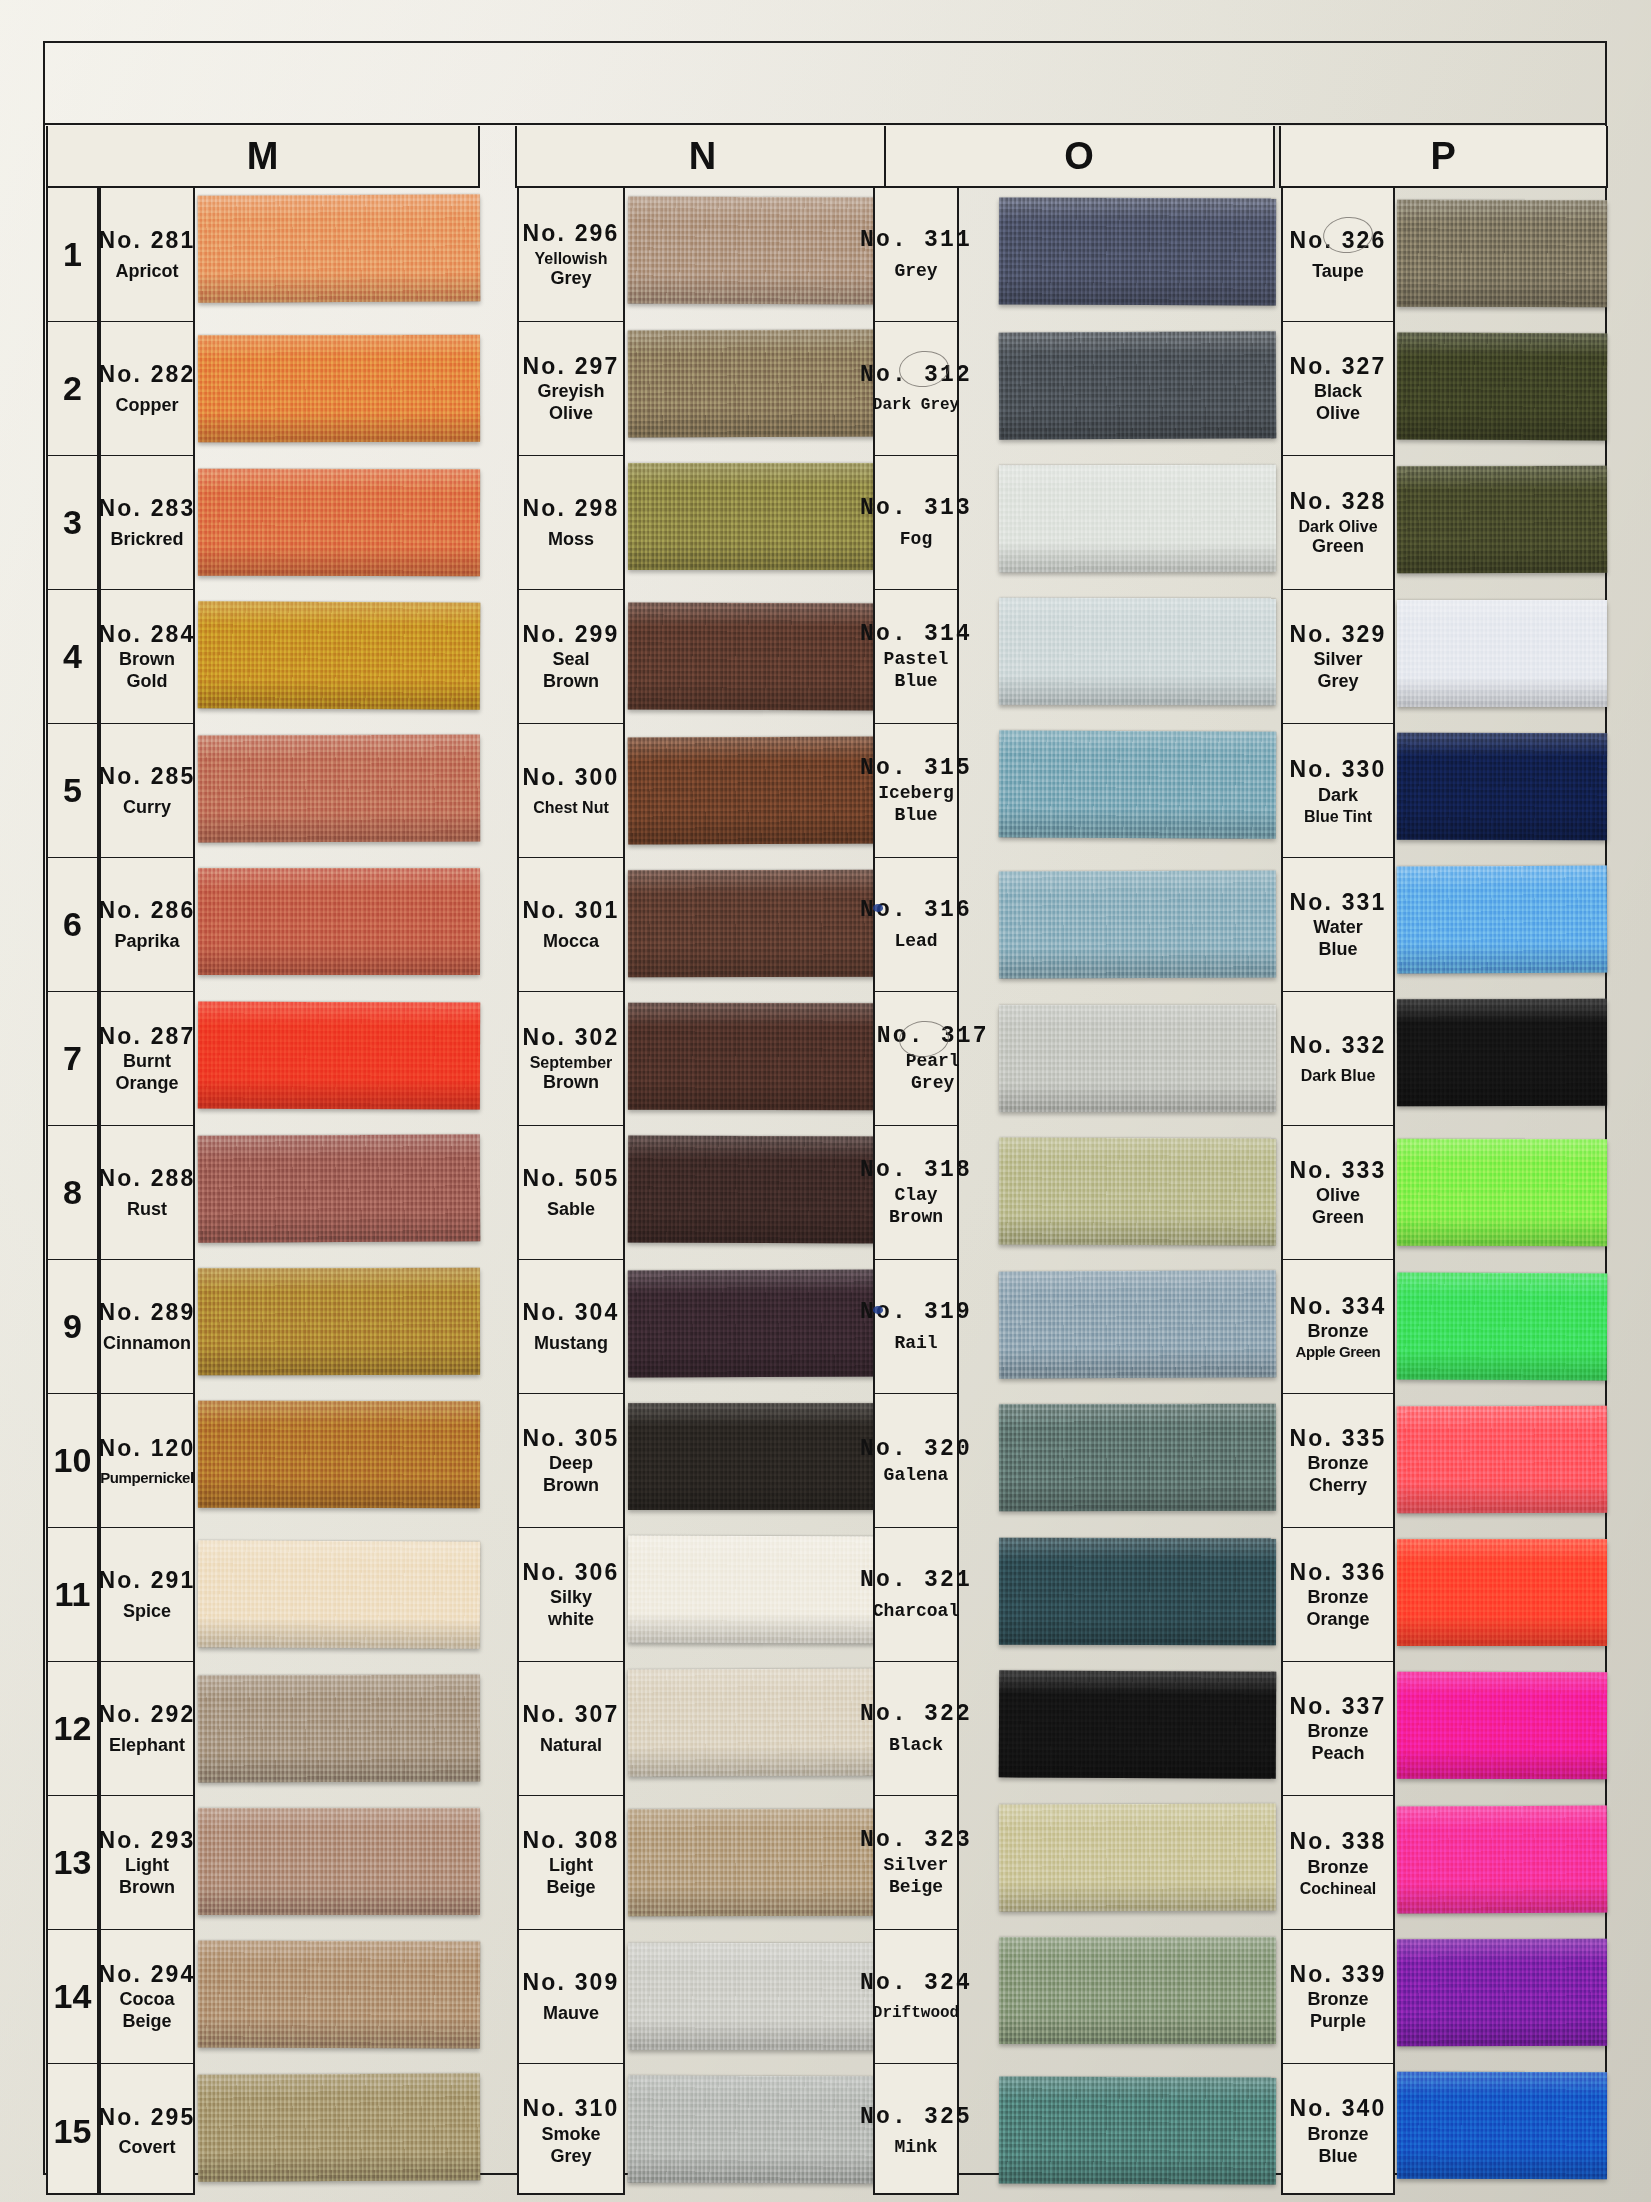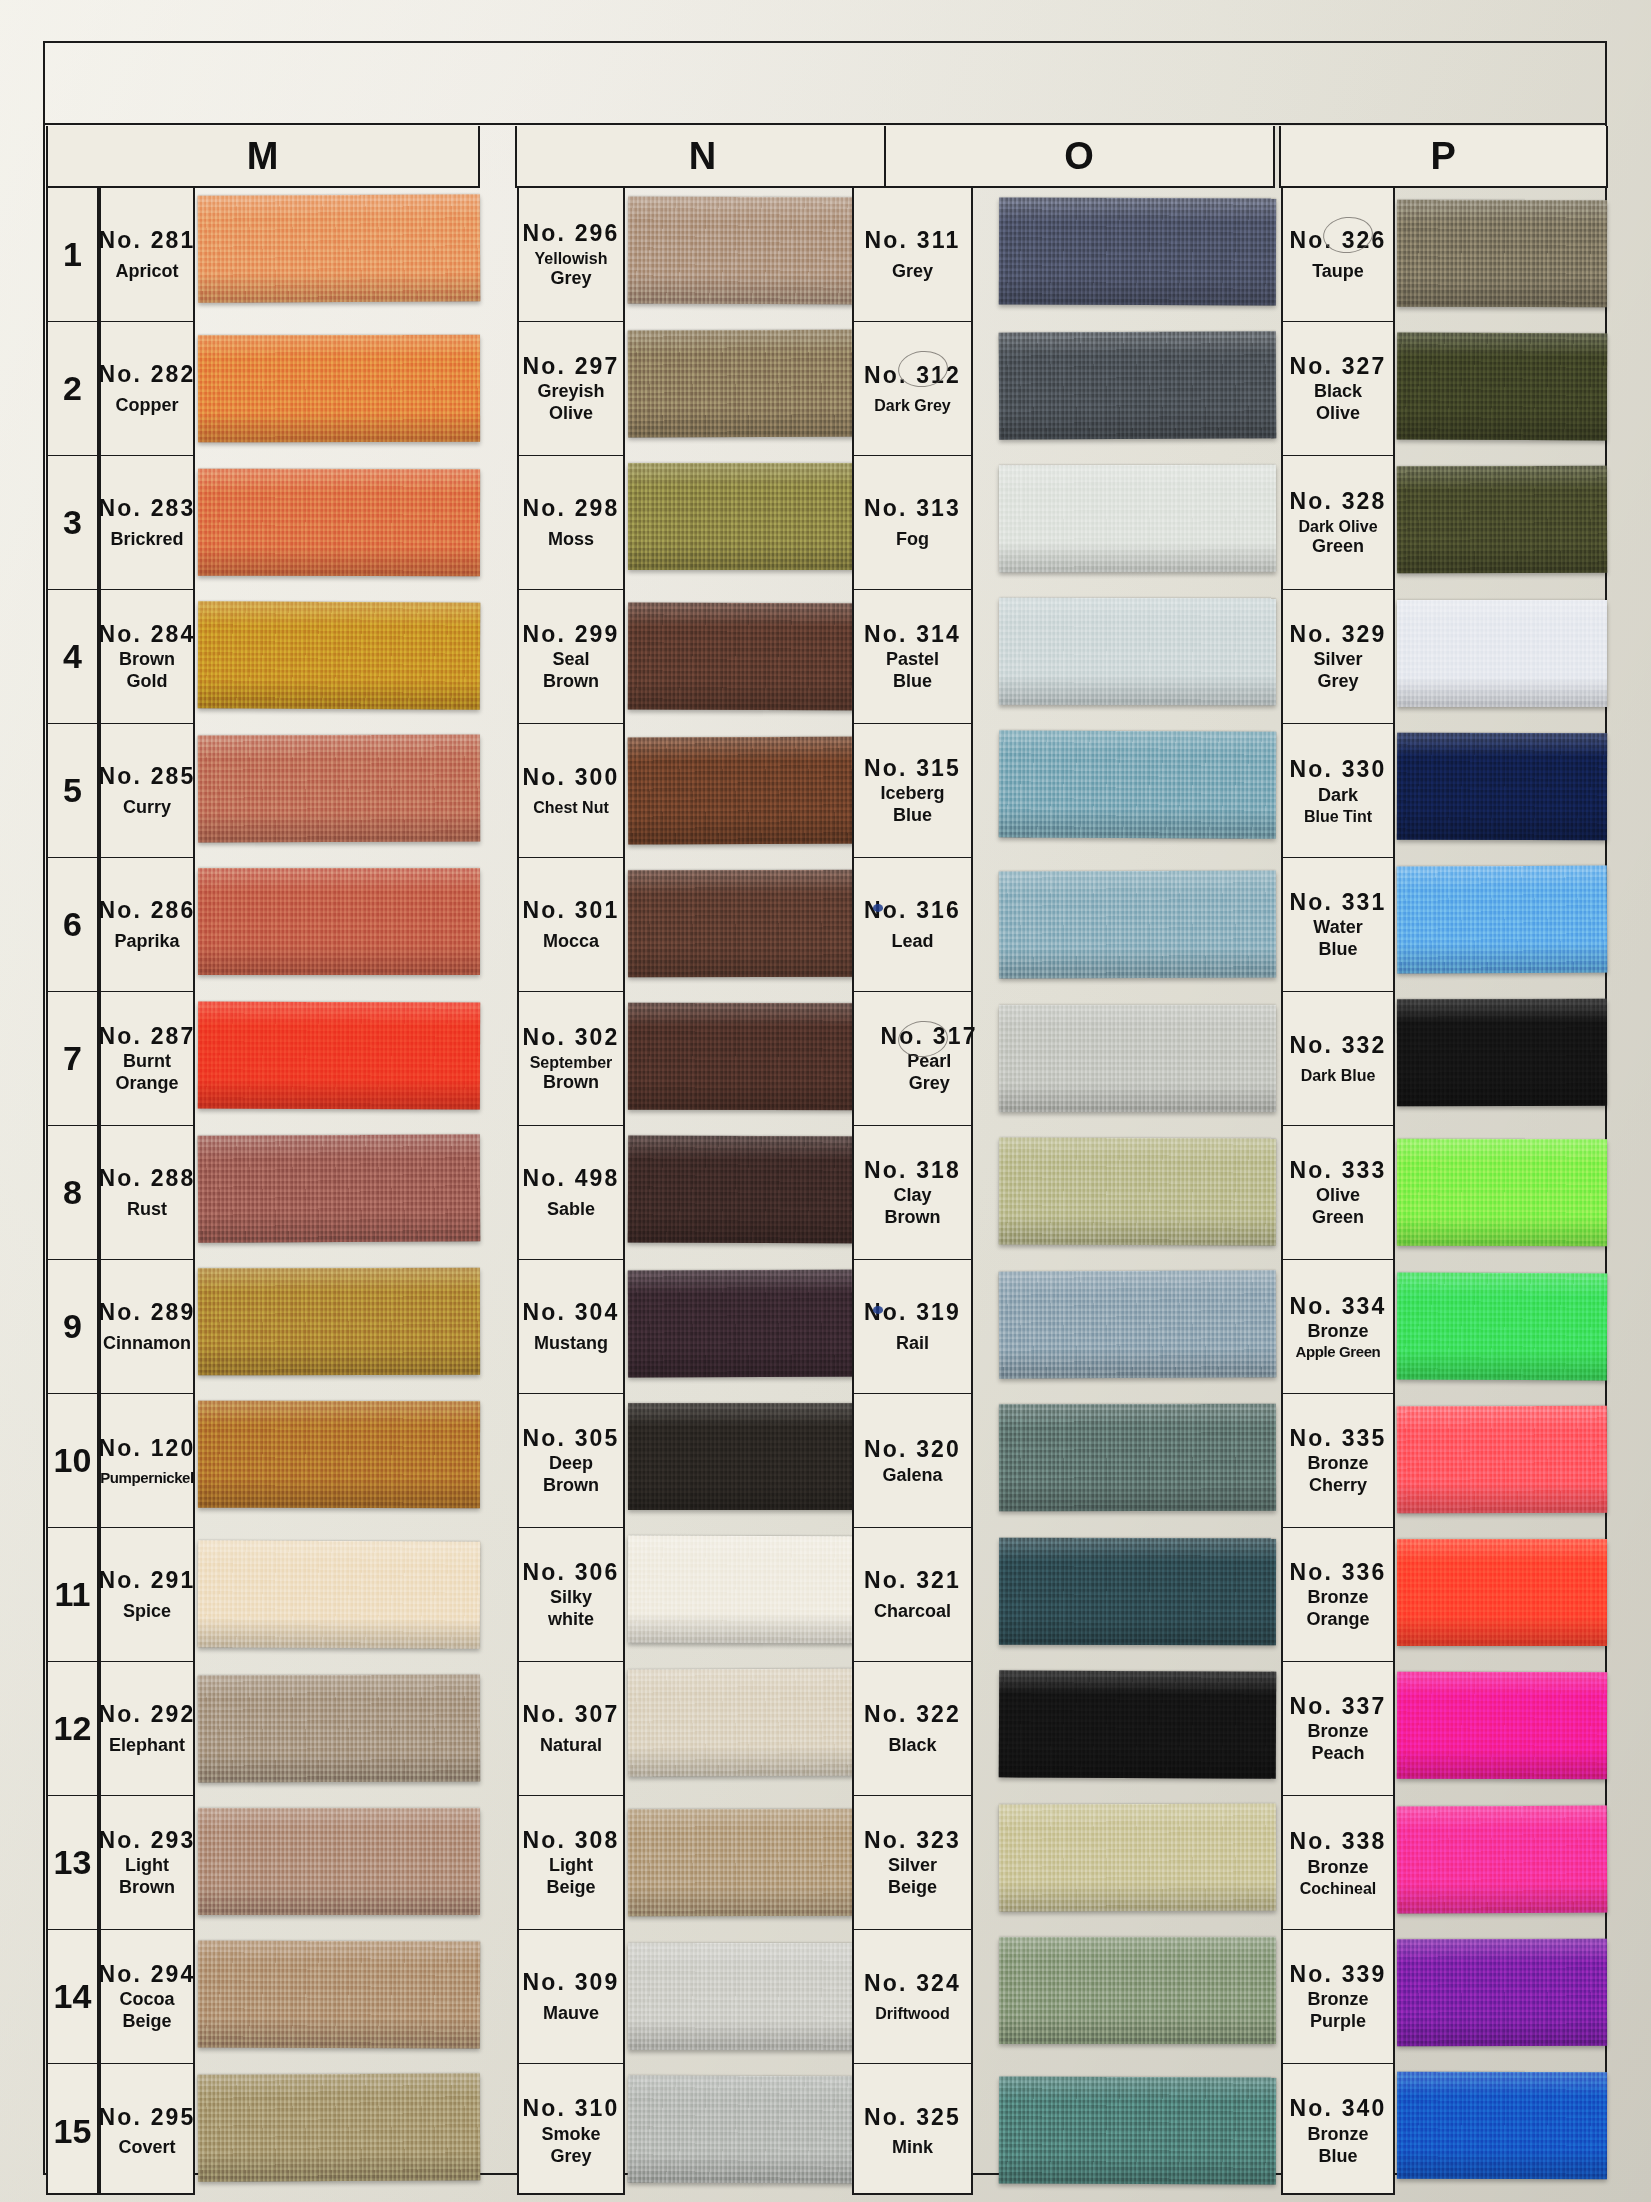--- a/index.html
+++ b/index.html
@@ -344,21 +344,21 @@
           </div>
         </div>
         <div class="labcell">
           <div class="labno">No.  302</div>
           <div style="margin-top: 1.7px;">
             <div class="nmline small">September</div>
             <div class="nmline">Brown</div>
           </div>
         </div>
         <div class="labcell">
-          <div class="labno">No.  498</div>
+          <div class="labno">No.  505</div>
           <div style="margin-top: 6.9px;">
             <div class="nmline">Sable</div>
           </div>
         </div>
         <div class="labcell">
           <div class="labno">No.  304</div>
           <div style="margin-top: 6.9px;">
             <div class="nmline">Mustang</div>
           </div>
         </div>
@@ -444,21 +444,21 @@
           <div class="swi" style="background: rgb(183, 161, 130); transform: rotate(-0.09deg); top: 13.4px;"></div>
         </div>
         <div class="sw">
           <div class="swi" style="background: rgb(207, 207, 201); transform: rotate(0.09deg); top: 12.6px;"></div>
         </div>
         <div class="sw">
           <div class="swi" style="background: rgb(185, 188, 184); transform: rotate(0.27deg); top: 12px;"></div>
         </div>
       </div>
       <div class="colhead" style="left: 884px; top: 126px; width: 391px; position: absolute;">O</div>
-      <div class="labelstack" style="position: absolute; left: 852px; top: 188px; width: 121px; height: 2007px;">
+      <div class="labelstack" style="position: absolute; left: 873px; top: 188px; width: 86px; height: 2007px; font-family: Liberation Mono, monospace;">
         <div class="labcell">
           <div class="labno">No.  311</div>
           <div style="margin-top: 6.9px;">
             <div class="nmline">Grey</div>
           </div>
         </div>
         <div class="labcell" style="position: relative;">
           <div class="labno">No.  312</div>
           <div style="margin-top: 6.9px;">
             <div class="nmline small">Dark Grey</div>

